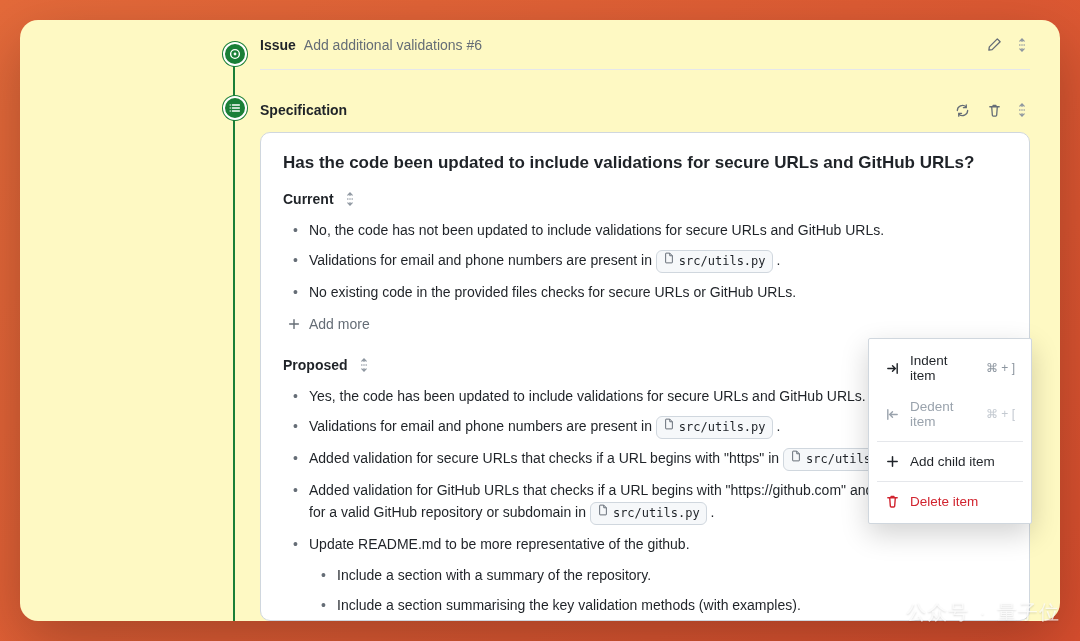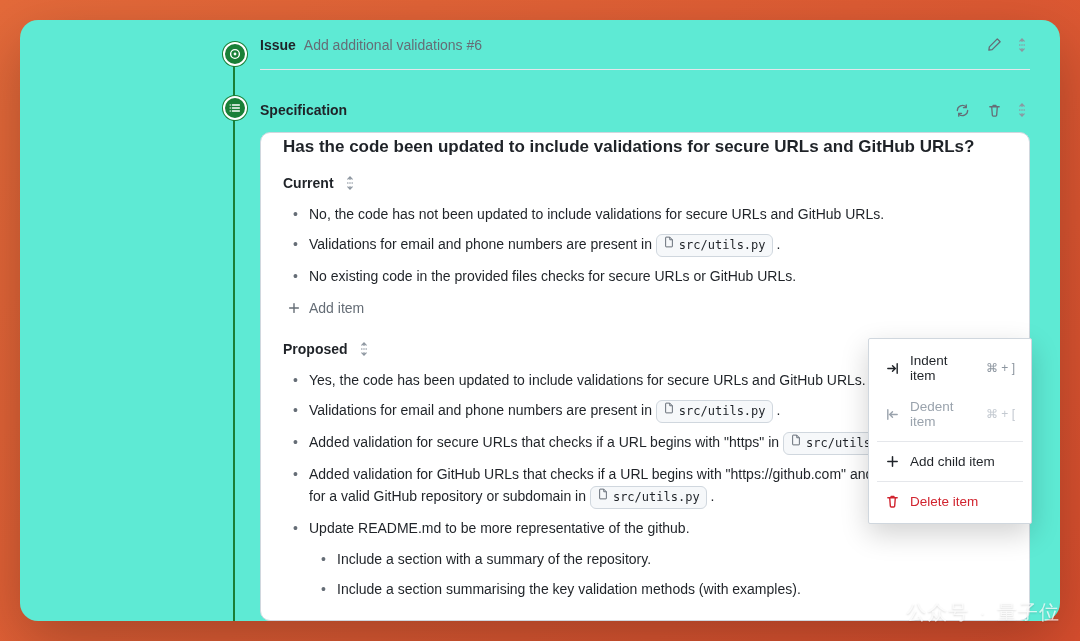--- a/index.html
+++ b/index.html
@@ -7,21 +7,21 @@
   body {
     font-family: -apple-system, BlinkMacSystemFont, "Segoe UI", Helvetica, Arial, sans-serif;
     background: linear-gradient(135deg, #e46a3a 0%, #d84e2e 100%);
     display: flex;
     align-items: center;
     justify-content: center;
   }
   .window {
     width: 1040px;
     height: 601px;
-    background: #5eead4;
+    background: #fef9c3;
     border-radius: 18px;
     box-shadow: 0 20px 60px rgba(0,0,0,0.25);
     position: relative;
     overflow: hidden;
     padding: 20px 0 0 0;
   }
   
   .timeline {
     position: absolute;
     left: 213px;
@@ -85,21 +85,21 @@
   .row-spec .spacer { flex: 1; }
 
   .card {
     position: absolute;
     left: 240px;
     right: 30px;
     top: 112px;
     bottom: 0;
     border: 1px solid #d0d7de;
     border-radius: 10px;
-    padding: 4px 22px;
+    padding: 20px 22px;
     overflow: hidden;
     background: #fff;
   }
   .card h2 {
     font-size: 17px;
     font-weight: 600;
     color: #1f2328;
     margin-bottom: 18px;
   }
   .sec-head {
@@ -354,21 +354,21 @@
           <span>src/utils.py</span>
         </code><span> .</span>
       </li>
       <li><span>No existing code in the provided files checks for secure URLs or GitHub URLs.</span></li>
     </ul>
     <div class="add-item">
       <svg viewBox="0 0 16 16" fill="none" stroke="currentColor" stroke-width="1.6" stroke-linecap="round">
           <line x1="8" y1="3" x2="8" y2="13"></line>
           <line x1="3" y1="8" x2="13" y2="8"></line>
         </svg>
-      <span>Add item</span>
+      <span>Add more</span>
     </div>
 
     <div class="sec-head proposed">
       <span class="title">Proposed</span>
       <span class="drag-icon">
         <svg viewBox="0 0 16 16" fill="none" stroke="currentColor" stroke-width="1.4" stroke-linecap="round">
             <path d="M8 1v3M8 12v3M5.5 3.5L8 1l2.5 2.5M5.5 12.5L8 15l2.5-2.5"></path>
             <circle cx="5.5" cy="8" r="0.9" fill="currentColor" stroke="none"></circle>
             <circle cx="8" cy="8" r="0.9" fill="currentColor" stroke="none"></circle>
             <circle cx="10.5" cy="8" r="0.9" fill="currentColor" stroke="none"></circle>

